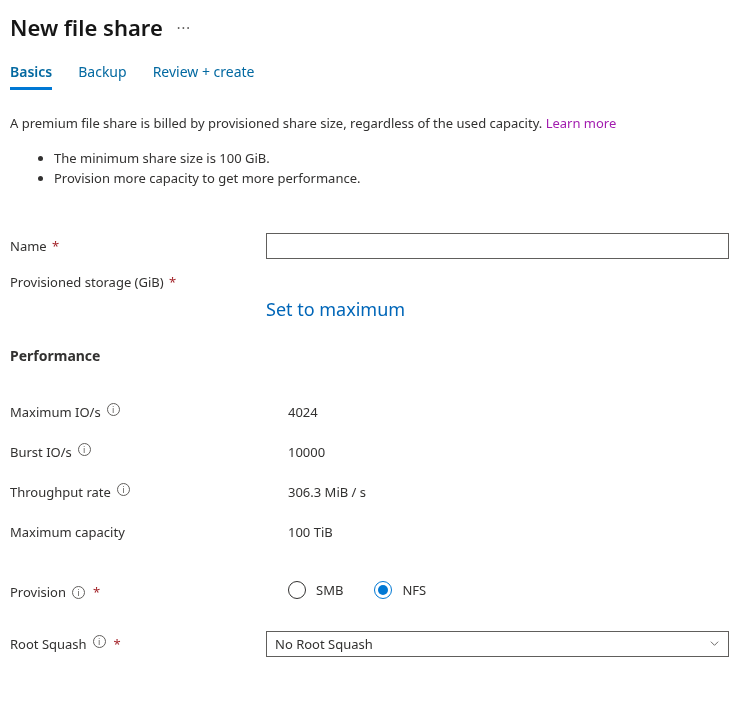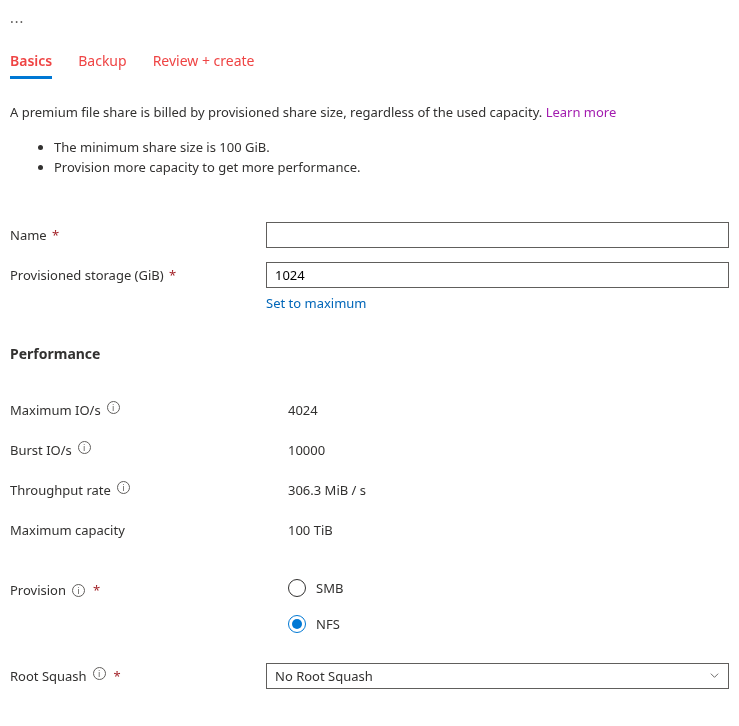--- a/index.html
+++ b/index.html
@@ -8,55 +8,55 @@
       font-size: 13px;
       color: #323130;
       padding: 12px 10px;
       width: 739px;
       background: #fff;
     }
     .header-row { display: flex; align-items: center; gap: 14px; margin-bottom: 20px; }
     h1 { font-size: 22px; font-weight: 600; color: #161616; }
     .more-icon { color: #605e5c; font-size: 14px; letter-spacing: 1px; cursor: pointer; }
     .tabs { display: flex; gap: 26px; border-bottom: none; margin-bottom: 24px; }
-    .tab { font-size: 14px; color: #ef4444; padding: 0 0 6px 0; cursor: pointer; }
+    .tab { font-size: 14px; color: #0369a1; padding: 0 0 6px 0; cursor: pointer; }
     .tab.active { font-weight: 600; border-bottom: 3px solid #0078d4; }
     .intro { font-size: 13px; color: #323130; margin-bottom: 14px; line-height: 1.5; }
     a.link { color: #a21caf; text-decoration: none; cursor: pointer; }
     ul.bullets { margin-left: 44px; margin-bottom: 44px; }
     ul.bullets li { font-size: 13px; line-height: 1.6; }
     .form-row { display: flex; align-items: center; margin-bottom: 14px; }
     .form-label { width: 256px; font-size: 13px; flex-shrink: 0; }
     .req { color: #a4262c; margin-left: 2px; }
     .form-control { flex: 1; max-width: 470px; }
     input[type=text] {
       width: 100%;
       height: 26px;
       border: 1px solid #605e5c;
       padding: 2px 8px;
       font-size: 13px;
       font-family: inherit;
     }
-    .hint-link { color: #0066b8; font-size: 13px; cursor: pointer; margin-top: 2px; display: inline-block; }
-    .section-h { font-weight: 700; font-size: 14px; margin-top: 32px; margin-bottom: 38px; }
+    .hint-link { color: #0066b8; font-size: 18px; cursor: pointer; margin-top: 2px; display: inline-block; }
+    .section-h { font-weight: 700; font-size: 14px; margin-top: 25px; margin-bottom: 38px; }
     .perf-row { display: flex; align-items: center; margin-bottom: 22px; }
     .perf-label { width: 278px; font-size: 13px; display: flex; align-items: flex-start; gap: 6px; }
     .perf-val { font-size: 13px; }
     .info-icon {
       display: inline-flex; align-items: center; justify-content: center;
       width: 13px; height: 13px;
       border: 1px solid #605e5c; border-radius: 50%;
       font-size: 9px; color: #605e5c; line-height: 1;
       cursor: default;
       font-style: normal;
     }
     .radio-group { margin-top: 40px; }
     .radio-row { display: flex; align-items: flex-start; margin-bottom: 16px; }
     .radio-label-col { width: 278px; font-size: 13px; display: flex; align-items: center; gap: 6px; padding-top: 2px;}
-    .radio-opts { display: flex; flex-direction: column; gap: 18px; }
+    .radio-opts { display: flex; flex-direction: row; gap: 31px; }
     .radio-opt { display: flex; align-items: center; gap: 10px; cursor: pointer; font-size: 13px; }
     .radio-circle {
       width: 18px; height: 18px; border: 1px solid #323130; border-radius: 50%;
       display: inline-flex; align-items: center; justify-content: center;
     }
     .radio-circle.selected { border-color: #0078d4; }
     .radio-dot { width: 10px; height: 10px; background: #0078d4; border-radius: 50%; }
     .select-row { display: flex; align-items: center; margin-top: 30px; }
     .select-row .form-label { width: 256px; display:flex; gap:6px;}
     .select-box {
@@ -64,20 +64,21 @@
       height: 26px; border: 1px solid #605e5c;
       display: flex; align-items: center; justify-content: space-between;
       padding: 0 8px; font-size: 13px; cursor: pointer; gap: 28px;
     }
     .chevron { color: #605e5c; }
   </style>
 </head>
 <body>
 
 <div class="header-row">
+  <h1>New file share</h1>
   <span class="more-icon">···</span>
 </div>
 
 <div class="tabs">
   <div class="tab active">Basics</div>
   <div class="tab">Backup</div>
   <div class="tab">Review + create</div>
 </div>
 
 <p class="intro">
@@ -94,23 +95,20 @@
     <span>Name</span><span class="req"> *</span>
   </div>
   <div class="form-control">
     <input type="text" value="" style="">
   </div>
 </div>
 
 <div class="form-row" style="margin-bottom:4px;">
   <div class="form-label">
     <span>Provisioned storage (GiB)</span><span class="req"> *</span>
-  </div>
-  <div class="form-control">
-    <input type="text" value="1024" style="">
   </div>
 </div>
 <div class="form-row" style="margin-bottom:0;">
   <div class="form-label"></div>
   <div class="form-control">
     <span class="hint-link">Set to maximum</span>
   </div>
 </div>
 
 <div class="section-h">Performance</div>

